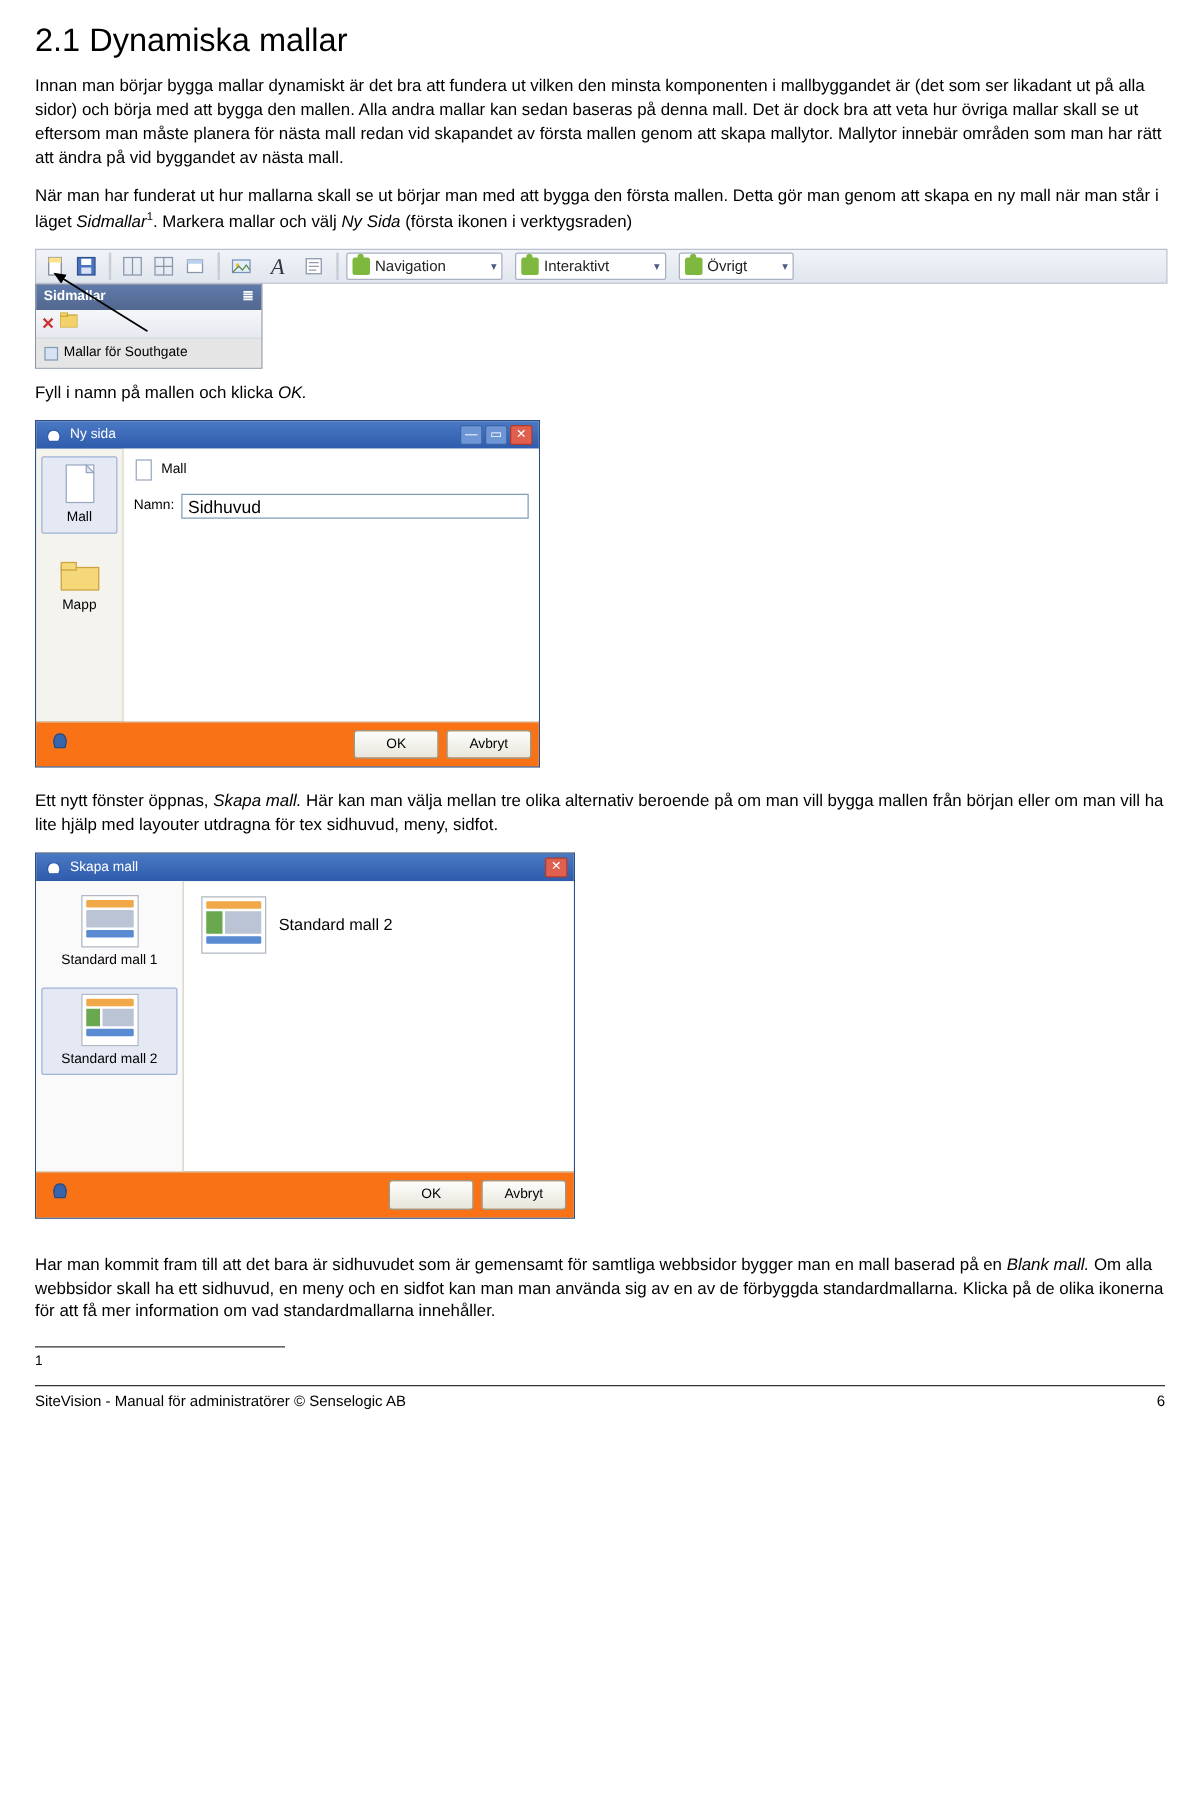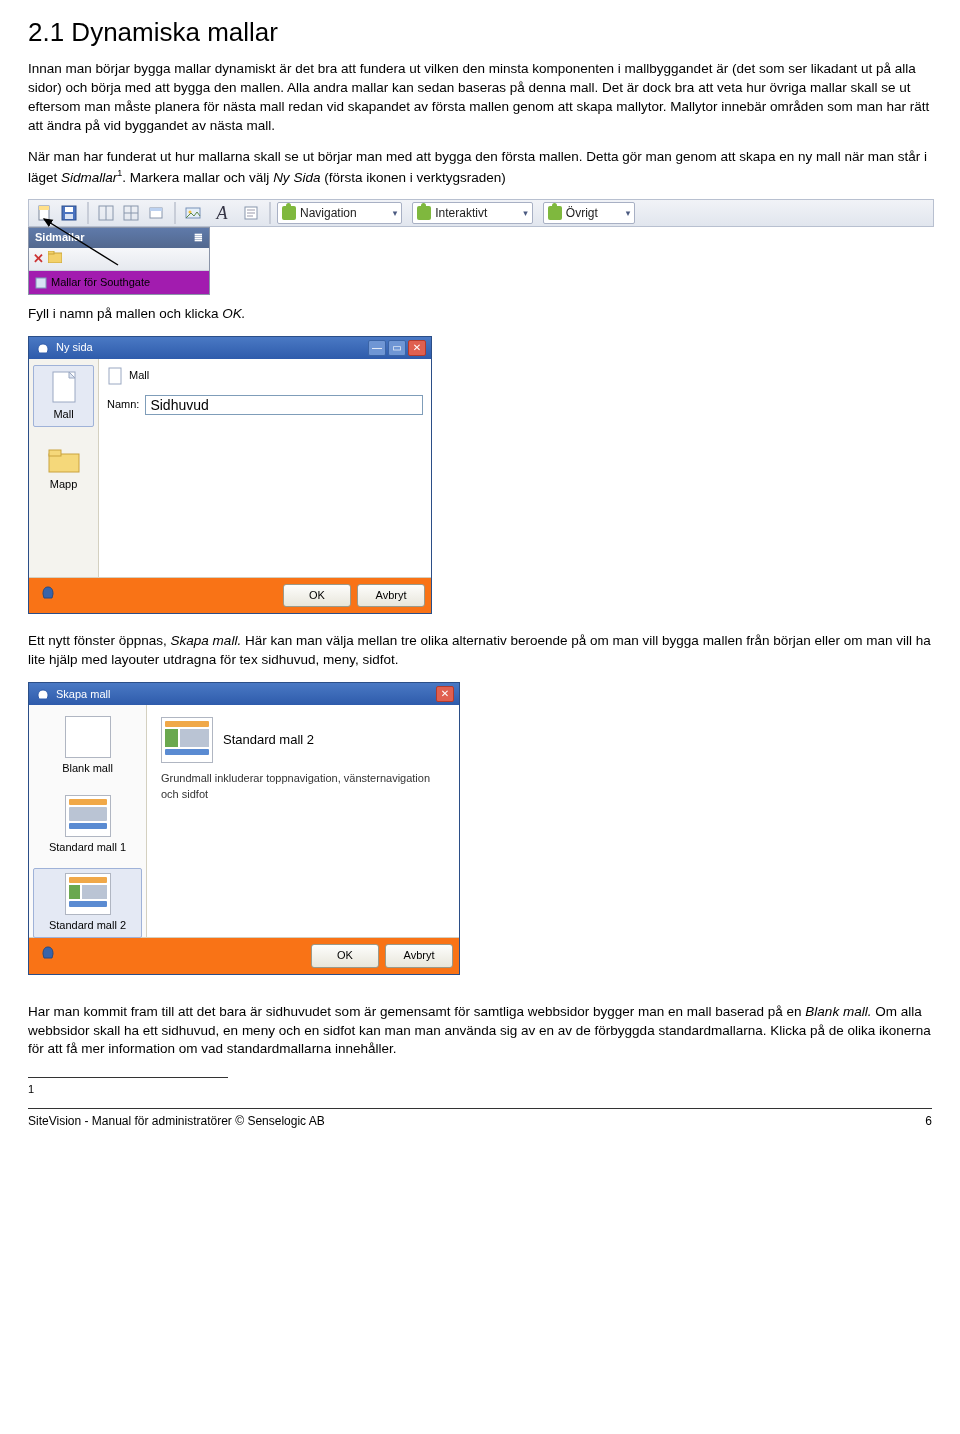--- a/index.html
+++ b/index.html
@@ -67,21 +67,21 @@
     padding:2px 6px;
     font-weight:bold;
   }
   .panel-toolbar {
     display:flex; align-items:center;
     background: linear-gradient(#f6f7fa,#e6e9ef);
     border-bottom:1px solid #c9cfd9;
     padding:2px 4px;
     gap:4px;
   }
-  .panel-body { padding:4px 6px; background:#a21caf; }
+  .panel-body { padding:4px 6px; background:#e5e5e5; }
   .arrow-svg { position:absolute; left:30px; margin-top:-2px; pointer-events:none; }
   .figwrap { position:relative; }
   
   .dialog {
     width: 404px;
     border:1px solid #2b4e87;
     font-size:11px;
     background:#ece9d8;
     margin:6px 0 18px 0;
   }
@@ -348,24 +348,20 @@
       </span>
       <span>Skapa mall</span>
     </div>
     <div class="wbtns">
       <div class="wbtn cl">✕</div>
     </div>
   </div>
   <div class="skapa-body" style="height:232px;">
     <div class="skapa-left">
       <div class="opticon">
-        <div class="thumb"></div>
-        <span>Blank mall</span>
-      </div>
-      <div class="opticon">
         <div class="thumb">
           <div class="sbar" style="width:100%;background:#f0a848;"></div>
           <div class="sbar" style="width:100%;background:#bac4d4;height:14px;"></div>
           <div class="sbar" style="width:100%;background:#5a8bd2;"></div>
         </div>
         <span>Standard mall 1</span>
       </div>
       <div class="opticon sel">
         <div class="thumb">
           <div class="sbar" style="width:100%;background:#f0a848;"></div>
@@ -383,21 +379,20 @@
         <div class="bthumb">
           <div class="sbar" style="width:100%;background:#f0a848;"></div>
           <div style="display:flex;width:100%;gap:2px;height:18px;">
             <div style="width:30%;background:#6aa84f;"></div>
             <div style="flex:1;background:#bac4d4;"></div>
           </div>
           <div class="sbar" style="width:100%;background:#5a8bd2;"></div>
         </div>
         <span style="font-size:13px;">Standard mall 2</span>
       </div>
-      <div style="font-size:11px; color:#333; line-height:1.4;">Grundmall inkluderar toppnavigation, vänsternavigation och sidfot</div>
     </div>
   </div>
   <div class="dlg-buttons">
     <span class="hand" style="margin-right:auto; margin-left:4px;">
       <svg width="18" height="16">
           <path d="M4,10 C4,5 6,3 9,3 C12,3 14,5 14,10 L13,14 L5,14 Z" fill="#3864ab" stroke="#2a4b80"></path>
         </svg>
     </span>
     <div class="btn">OK</div>
     <div class="btn">Avbryt</div>

